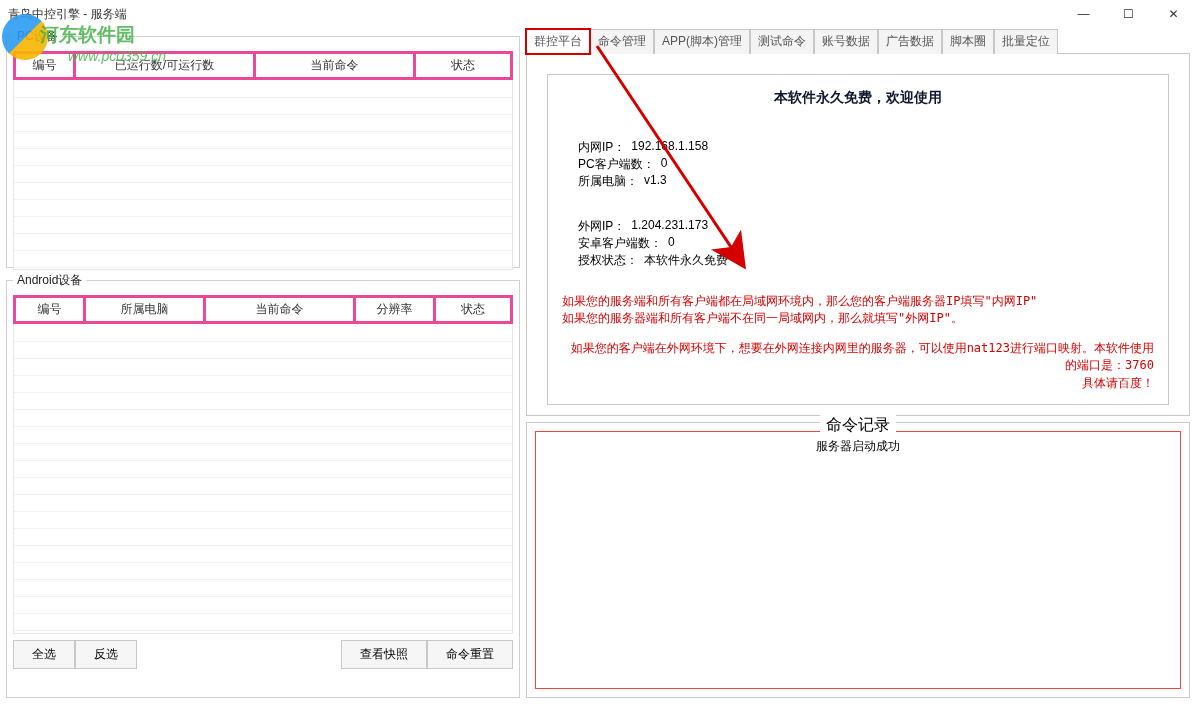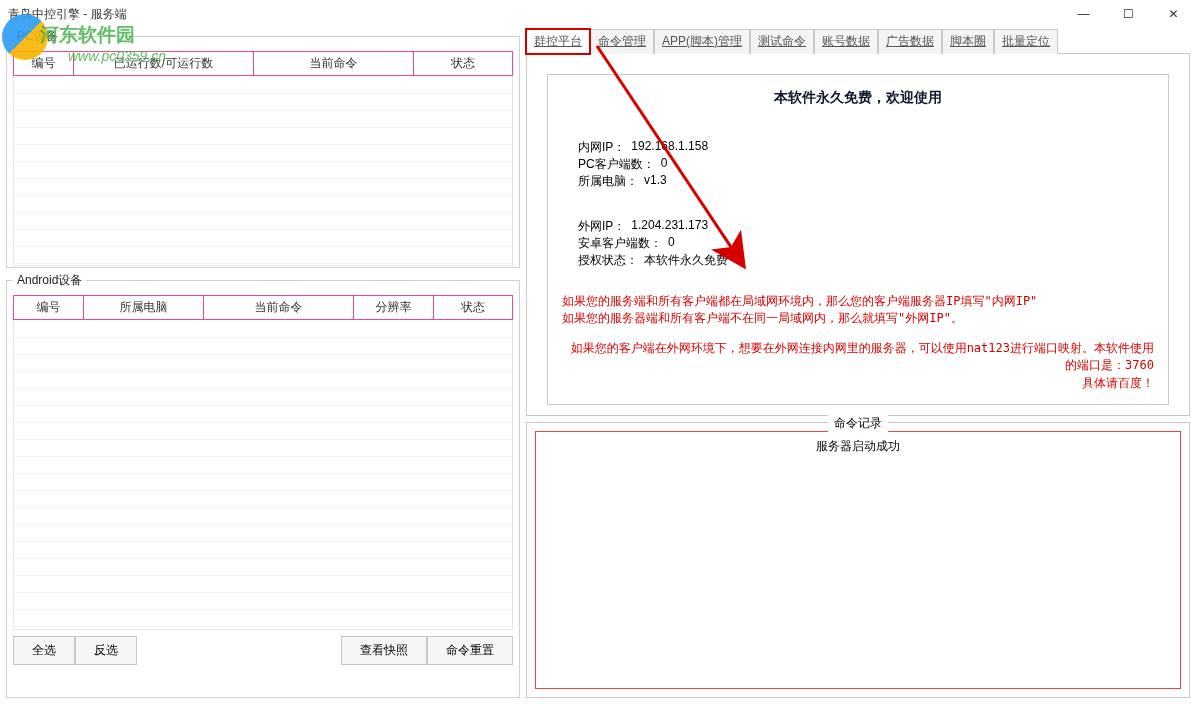--- a/index.html
+++ b/index.html
@@ -19,56 +19,56 @@
 .left-col { width: 514px; display: flex; flex-direction: column; gap: 4px; }
 .right-col { flex: 1; display: flex; flex-direction: column; gap: 6px; }
 
 fieldset { border: 1px solid #d0d0d0; position: relative; padding: 6px; }
 legend { padding: 0 4px; font-size: 12px; color: #222; }
 
 .pc-panel { height: 240px; }
 .android-panel { flex: 1; }
 
 .table { width: 100%; border-collapse: collapse; background: #fff; }
-.table th { background: #fff; border: 1px solid #ec4899; padding: 3px 4px; font-weight: normal; text-align: center; color: #333; }
+.table th { background: #fff; border: 3px solid #ec4899; padding: 3px 4px; font-weight: normal; text-align: center; color: #333; }
 .table-body-wrap { overflow-y: auto; border:1px solid #e6e6e6; border-top:none;}
 .table-body { width:100%; border-collapse: collapse;}
 .table-body tr { height: 17px; }
 .table-body tr:nth-child(odd){ background:#fff;}
 .table-body tr:nth-child(even){ background:#fff;}
 .table-body td { border-bottom:1px solid #f2f2f2; }
 
 .pc-body-wrap { height: 190px; }
 .android-body-wrap { height: 310px; }
 
 .bottom-buttons { display: flex; gap: 0; padding-top: 6px; }
 .bottom-buttons .spacer { flex: 1; }
 button.win-btn { background: #f6f6f6; border: 1px solid #c8c8c8; padding: 5px 18px; font-size: 12px; cursor: default; }
 
 .tabstrip { display: flex; gap: 0; margin-bottom: 0; position:relative; z-index:2;}
-.tab { border: 1px solid #c8c8c8; border-bottom: none; padding: 3px 7px; background: #f4f4f4; color: #555; position: relative; top: 1px; font-size:12px;text-decoration:underline;}
+.tab { border: 1px solid #c8c8c8; border-bottom: none; padding: 3px 7px; background: #f4f4f4; color: #555; position: relative; top: 1px; font-size:12px;}
 .tab.active { background: #fff; z-index: 3; border-bottom:1px solid #fff; }
 .tab.highlight-box { outline: 2px solid #d40000; outline-offset: -1px; }
 
 .platform-panel { border: 1px solid #c8c8c8; flex: 0 0 370px; padding: 20px 20px 10px 20px; position: relative; background:#fff; }
 .platform-inner { border: 1px solid #c8c8c8; height: 100%; padding: 10px 12px; position: relative; }
 
 .headline { text-align: center; color: #0f172a; font-size: 14px; font-weight: bold; padding: 4px 0 24px 0; }
 
 .info-row { display: flex; padding: 8px 18px; font-family: "SimSun", monospace; }
 .info-cell { flex: 1; display: flex; gap: 6px; }
 .info-cell .lbl { white-space: nowrap; }
 .info-cell .val { white-space: nowrap; }
 
 .red1 { color: #d40000; font-family: "SimSun", monospace; line-height: 1.45; padding: 16px 2px 2px 2px; }
 .red2 { color: #d40000; font-family: "SimSun", monospace; line-height: 1.45; padding: 10px 2px 2px 2px; text-align: right; }
 
 .log-panel { flex: 1; position: relative; border: 1px solid #c8c8c8; padding: 8px; }
 .log-inner { border: 1px solid #ef4444; height: 100%; padding: 6px 8px; overflow: auto; text-align: center; }
-.log-legend { position: absolute; top: -8px; left: 50%; transform: translateX(-50%); background: #fff; padding: 0 6px; font-size: 12px; }
+.log-legend { position: absolute; top: -8px; left: 50%; transform: translateX(-50%); background: #fff; padding: 0 6px; font-size: 16px; }
 
 .arrow-overlay { position: absolute; pointer-events: none; z-index: 5; }
 
 .mono { font-family: "SimSun","Courier New",monospace; flex-direction: column; }
 </style>
 </head>
 <body>
 
 <div class="titlebar">
   <span class="title">青鸟中控引擎 - 服务端</span>

